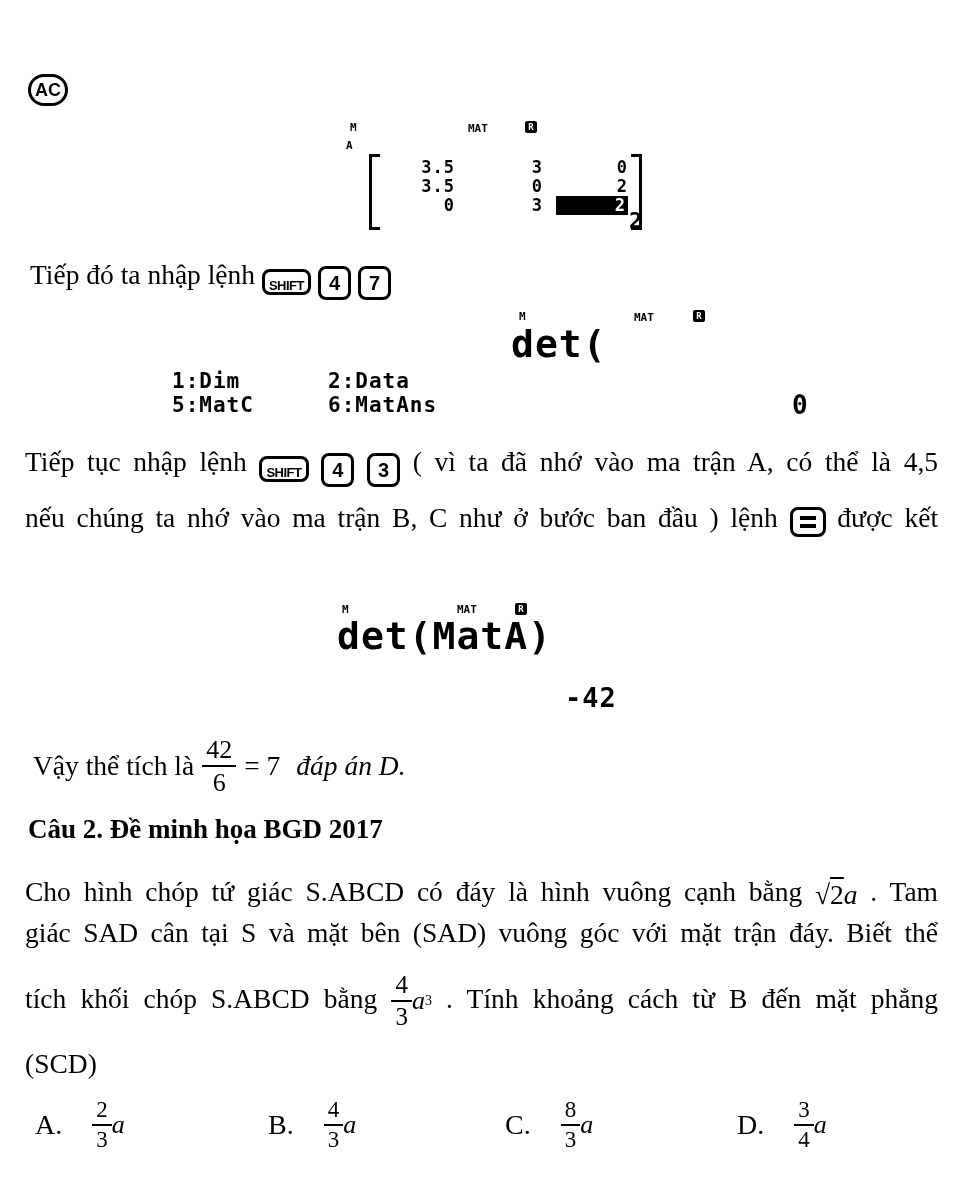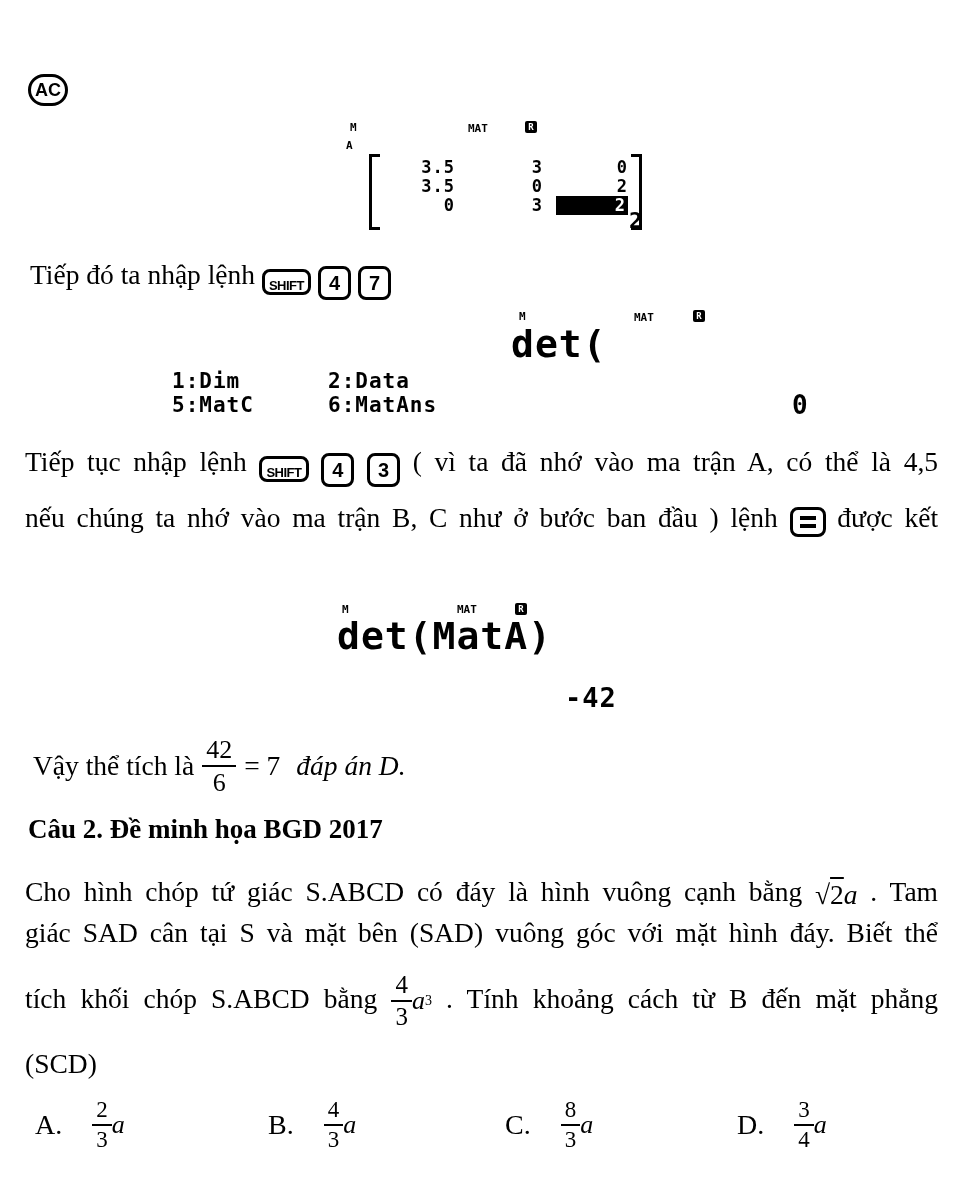--- a/index.html
+++ b/index.html
@@ -157,21 +157,21 @@
 
   <div class="textline just" style="top:860px;left:25px;margin-top:14px;">
     <span>Cho hình chóp tứ giác S.ABCD có đáy là hình vuông cạnh bằng</span>
     <span class="mathgrp">
         <span>√</span>
         <span class="ovl">2</span>
         <i class="mvar">a</i>
       </span>
     <span>. Tam</span>
   </div>
-  <div class="textline just" style="top:915px;left:25px;">giác SAD cân tại S và mặt bên (SAD) vuông góc với mặt hình đáy. Biết thể</div>
+  <div class="textline just" style="top:915px;left:25px;">giác SAD cân tại S và mặt bên (SAD) vuông góc với mặt trận đáy. Biết thể</div>
   <div class="textline just" style="top:972px;left:25px;">
     <span>tích khối chóp S.ABCD bằng</span>
     <span class="mathgrp">
       <span class="frac" style="font-size:25px;">
         <span class="num">4</span>
         <span class="den">3</span>
       </span>
         <i class="mvar" style="font-size:26px;">a</i>
         <sup class="mexp">3</sup>
     </span>

